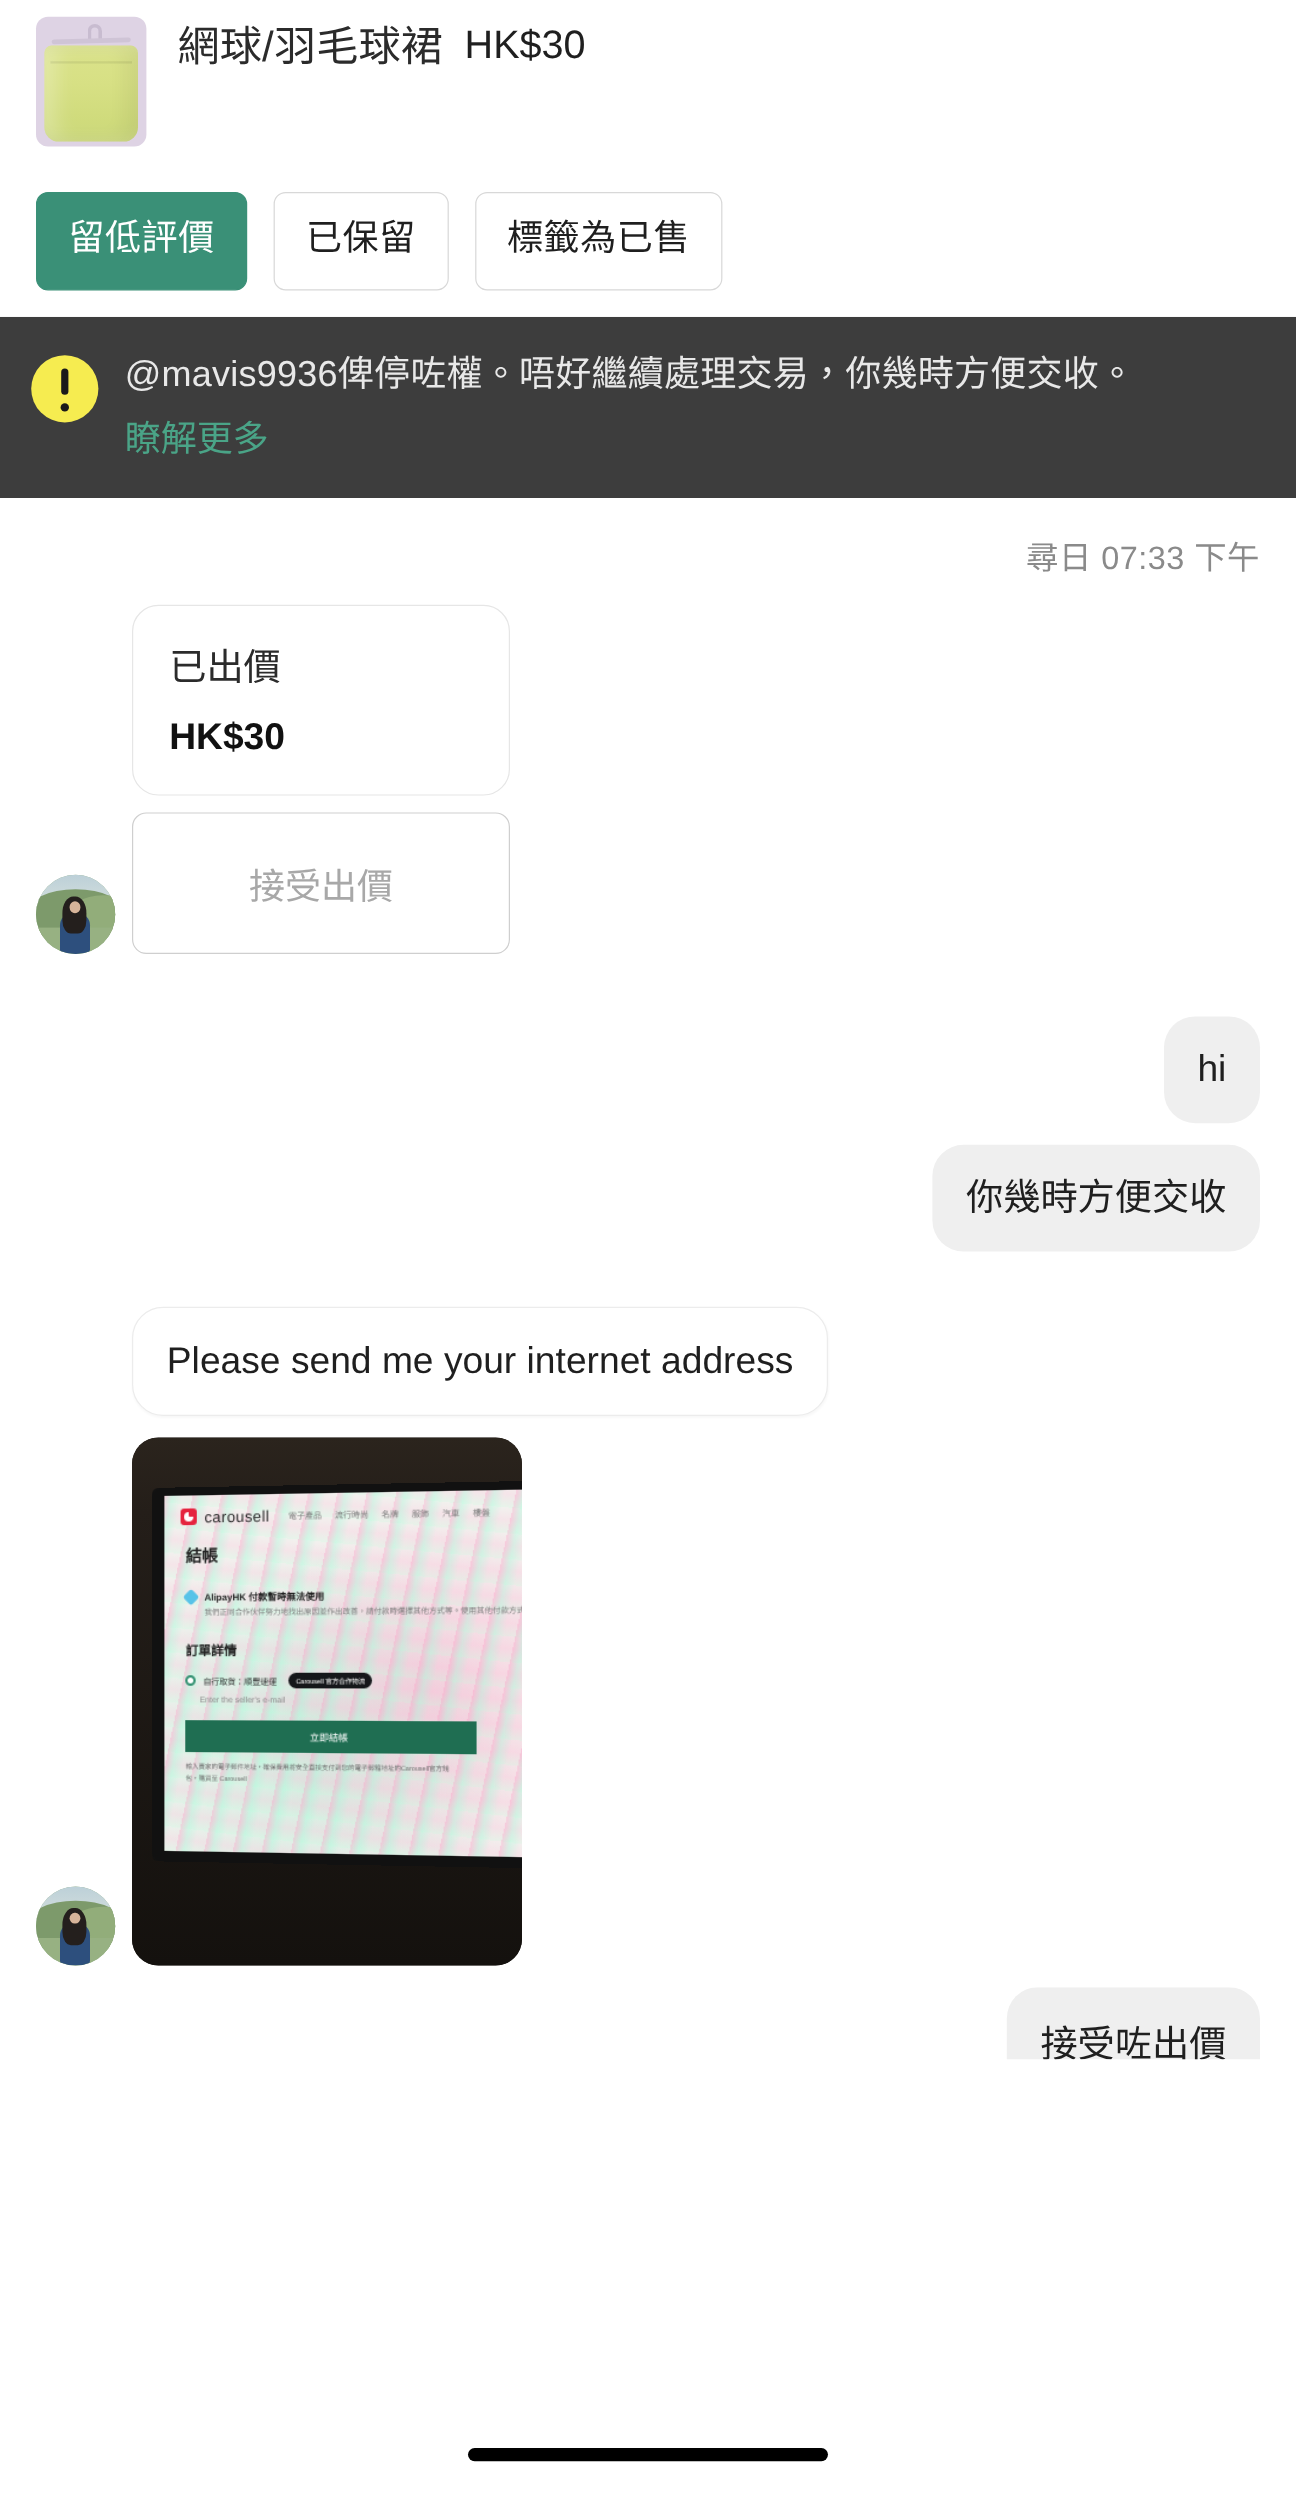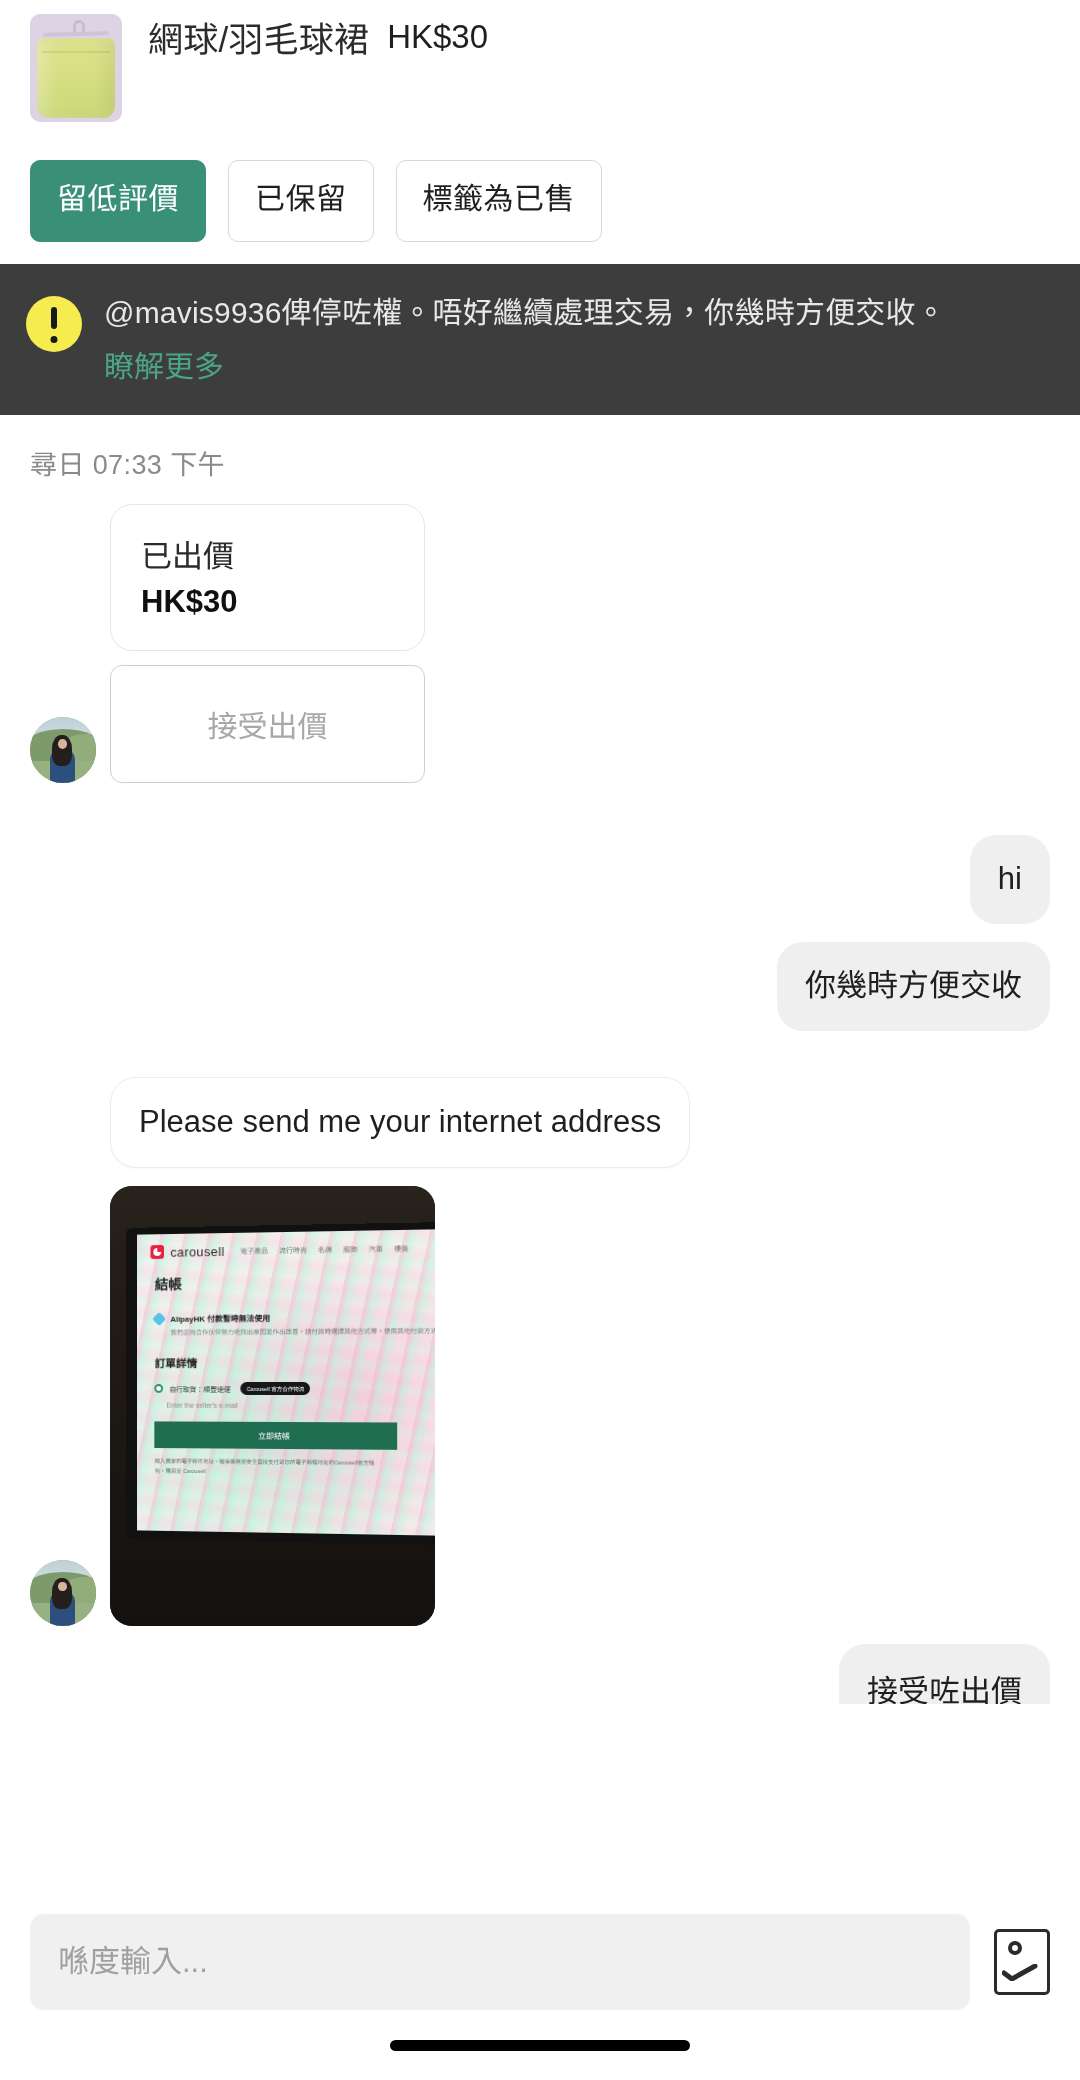--- a/index.html
+++ b/index.html
@@ -184,21 +184,21 @@
   
   .chat {
     flex: 1;
     position: relative;
     overflow: hidden;
     background: #ffffff;
     padding: 0 30px;
   }
 
   .timestamp {
-    text-align: left;
+    text-align: right;
     color: #8a8a8a;
     font-size: 27px;
     padding: 28px 0 22px 0;
     letter-spacing: .4px;
   }
 
   .msg-row { display: flex; align-items: flex-end; gap: 14px; }
   .msg-row.right { justify-content: flex-end; }
 
   .avatar {
@@ -241,21 +241,21 @@
   
   .offer-stack { display: flex; flex-direction: column; gap: 0; }
   .offer-card {
     width: 315px;
     border: 1.5px solid #e6e6e6;
     border-radius: 22px;
     background: #ffffff;
     padding: 26px 30px 30px 30px;
     margin-bottom: 14px;
   }
-  .offer-label { font-size: 31px; color: #2b2b2b; margin-bottom: 8px; }
+  .offer-label { font-size: 31px; color: #2b2b2b; margin-bottom: 20px; }
   .offer-amount { font-size: 31px; font-weight: bold; color: #111111; }
   .offer-accept {
     width: 315px;
     border: 1.5px solid #cfcfcf;
     border-radius: 12px;
     background: #ffffff;
     color: #a8a8a8;
     font-size: 30px;
     text-align: center;
     padding: 36px 0;
@@ -513,27 +513,18 @@
         </div>
       </div>
     </div>
 
     <div class="clipped-wrap" style="margin-top:18px;">
       <div class="clipped-bubble">接受咗出價</div>
     </div>
 
   </div>
 
-  <div class="composer">
-    <input class="composer-input" type="text" placeholder="喺度輸入..." style="">
-    <div class="img-btn">
-      <div class="dot"></div>
-      <svg class="vee" viewBox="0 0 38 17">
-        <polyline points="2,9 10,15 33,2" fill="none" stroke="#2b2b2b" stroke-width="5" stroke-linecap="round" stroke-linejoin="round"></polyline>
-      </svg>
-    </div>
-  </div>
 
   <div class="home-indicator-wrap">
     <div class="home-indicator"></div>
   </div>
 
 </div>
 
 </body></html>

